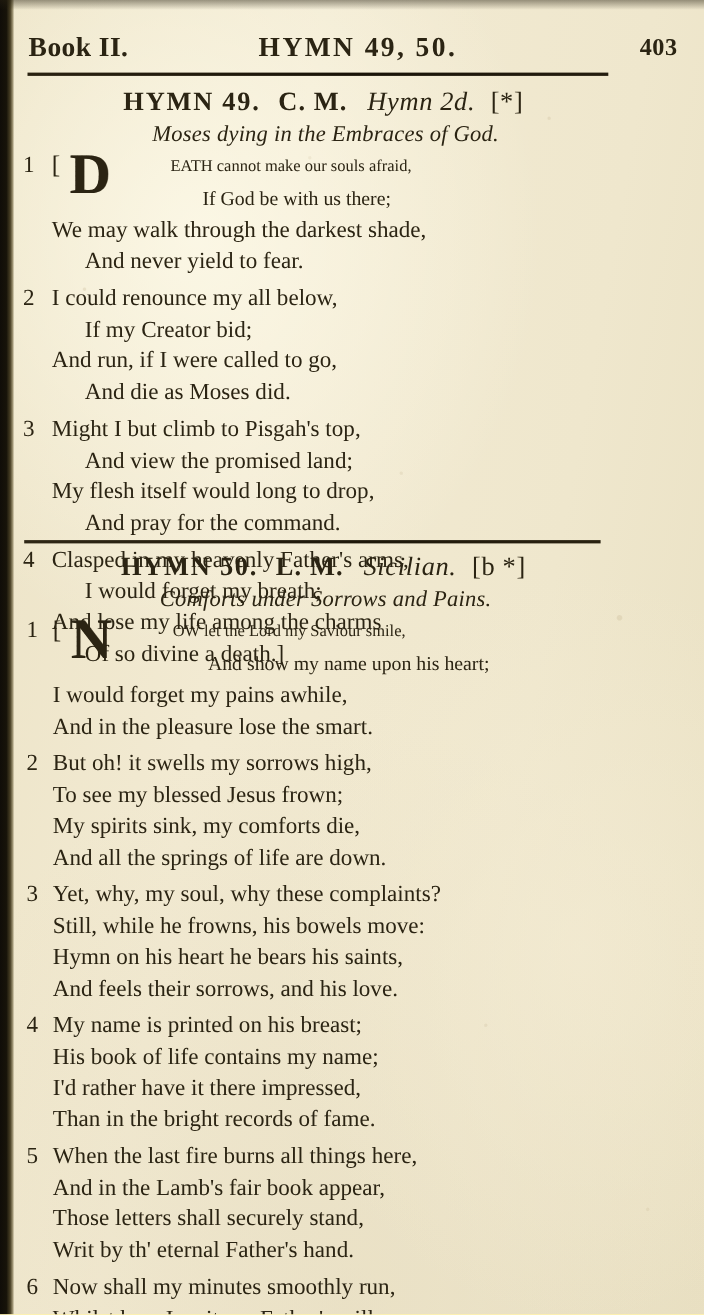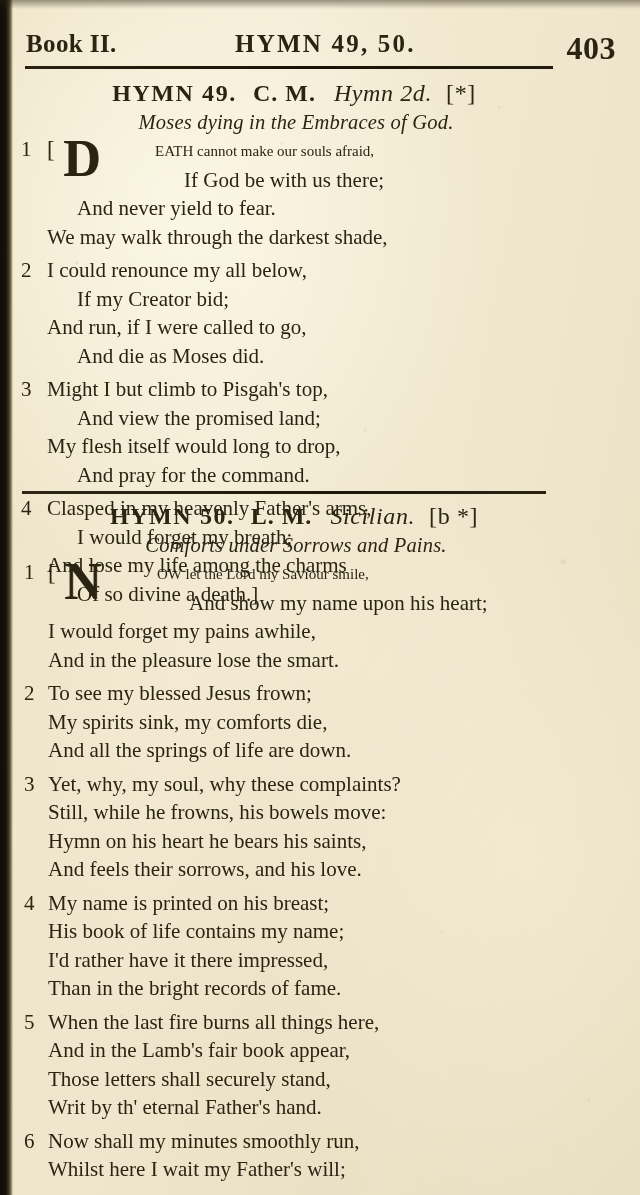--- a/index.html
+++ b/index.html
@@ -94,21 +94,21 @@
     font-weight: 700;
     letter-spacing: 2.2px;
     padding-right: 26px;
     white-space: nowrap;
   }
   .rh-page {
     position: absolute;
     right: -56px;
     top: 0;
     font-weight: 700;
-    font-size: 32px;
+    font-size: 22px;
     letter-spacing: .5px;
   }
 
   .rule {
     position: absolute;
     height: 3px;
     background: #241d0f;
   }
   .rule.header-rule {
     left: 25px;
@@ -242,21 +242,21 @@
     text-shadow: 0.5px 0 0 rgba(43,36,19,.55);
   }
   .dc-first {
     padding-left: 108px;
     font-size: 15px;
     line-height: 28.5px;
     white-space: nowrap;
   }
   .dc-second {
     padding-left: 137px;
-    font-size: 21px;
+    font-size: 18px;
     line-height: 28.5px;
     white-space: nowrap;
   }
   .hymn-50 .bracket { left: 48px; }
   .hymn-50 .initial { left: 61px; }
   .hymn-50 .dc-first { padding-left: 110px; }
   .hymn-50 .dc-second { padding-left: 142px; }
 
   
   .vline, .dc-first, .dc-second, .hymn-heading, .hymn-subtitle,
@@ -294,22 +294,22 @@
         <div class="stanza">
           <div class="dropcap-line">
             <span class="vnum">1</span>
             <span class="bracket">[</span>
             <span class="initial">
               <span>D</span>
             </span>
             <div class="dc-first">EATH cannot make our souls afraid,</div>
             <div class="dc-second">If God be with us there;</div>
           </div>
+          <div class="vline">We may walk through the darkest shade,</div>
           <div class="vline indent">And never yield to fear.</div>
-          <div class="vline">We may walk through the darkest shade,</div>
         </div>
 
         <div class="stanza">
           <div class="vline">
             <span class="vnum">2</span>
             <span>I could renounce my all below,</span>
           </div>
           <div class="vline indent">If my Creator bid;</div>
           <div class="vline">And run, if I were called to go,</div>
           <div class="vline indent">And die as Moses did.</div>
@@ -360,20 +360,21 @@
             <div class="dc-first">OW let the Lord my Saviour smile,</div>
             <div class="dc-second">And show my name upon his heart;</div>
           </div>
           <div class="vline flush">I would forget my pains awhile,</div>
           <div class="vline flush">And in the pleasure lose the smart.</div>
         </div>
 
         <div class="stanza">
           <div class="vline">
             <span class="vnum">2</span>
+            <span>But oh! it swells my sorrows high,</span>
           </div>
           <div class="vline flush">To see my blessed Jesus frown;</div>
           <div class="vline flush">My spirits sink, my comforts die,</div>
           <div class="vline flush">And all the springs of life are down.</div>
         </div>
 
         <div class="stanza">
           <div class="vline">
             <span class="vnum">3</span>
             <span>Yet, why, my soul, why these complaints?</span>

